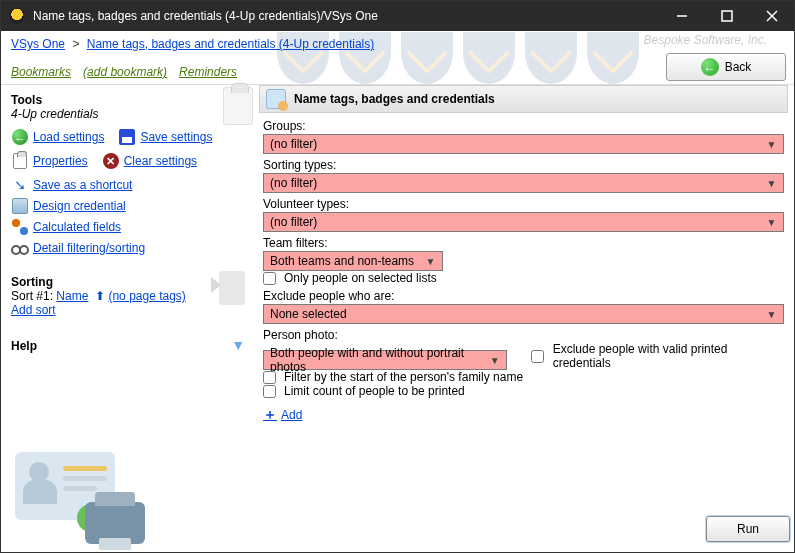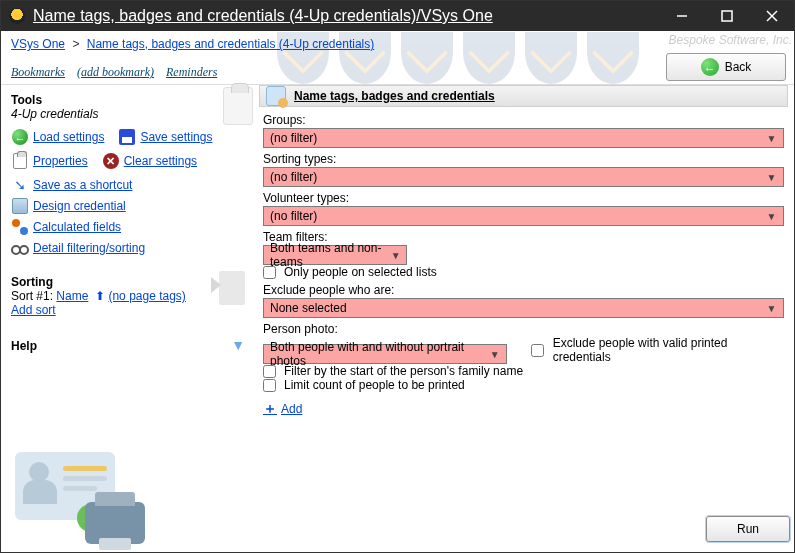--- a/index.html
+++ b/index.html
@@ -21,21 +21,21 @@
     display: flex;
     align-items: center;
     padding-left: 8px;
   }
   .titlebar .app-icon {
     width: 16px; height: 16px;
     background: radial-gradient(circle at 50% 40%, #ffcc33 0 45%, #222 46% 100%);
     border-radius: 50%;
     margin-right: 8px;
   }
-  .titlebar .title-text { flex: 1; font-size: 16px; text-decoration: underline; }
+  .titlebar .title-text { flex: 1; font-size: 12px; }
   .win-btns { display: flex; }
   .win-btn {
     width: 45px; height: 30px;
     display: flex; align-items: center; justify-content: center;
     color: #fff; font-size: 14px;
   }
   .win-btn svg { stroke: #fff; }
   .topzone {
     position: relative;
     height: 54px;
@@ -64,24 +64,24 @@
   .breadcrumb {
     position: absolute; left: 10px; top: 6px;
     color: #0446d6;
   }
   .breadcrumb a { color: #0446d6; text-decoration: underline; }
   .breadcrumb .sep { color: #333; padding: 0 4px; text-decoration: none; }
   .bookmark-row {
     position: absolute; left: 10px; top: 34px;
     display: flex; gap: 12px;
   }
-  .link { color: #0c4a6e; text-decoration: underline; font-style: italic; cursor: pointer; font-family: Liberation Serif, serif; }
+  .link { color: #4d7c0f; text-decoration: underline; font-style: italic; cursor: pointer; }
   .linkplain { color: #0446d6; text-decoration: underline; cursor: pointer; }
   .brand {
-    position: absolute; right: 2px; top: 2px;
+    position: absolute; right: 27px; top: 2px;
     color: #ccc; font-size: 12px; font-style: italic;
   }
   .back-btn {
     position: absolute; right: 8px; top: 22px;
     width: 120px; height: 28px;
     border: 1px solid #9a9a9a; border-radius: 3px;
     background: linear-gradient(#fdfdfd,#e7e7e7);
     display: flex; align-items: center; justify-content: center;
     gap: 6px;
     font-size: 12px;
@@ -150,42 +150,41 @@
   .big-illus .printer{position:absolute;right:0;bottom:0;width:60px;height:42px;background:#7893a8;border-radius:6px;}
   .big-illus .printer::before{content:"";position:absolute;left:10px;top:-10px;width:40px;height:14px;background:#9db1c0;border-radius:3px 3px 0 0;}
   .big-illus .printer::after{content:"";position:absolute;left:14px;bottom:-6px;width:32px;height:12px;background:#cfd9e0;border-radius:2px;}
 
   .main {
     flex: 1;
     padding: 0 6px 0 0;
     position: relative;
   }
   .panel-header {
-    height: 22px;
+    height: 28px;
     background: linear-gradient(#f3f3f3,#e2e2e2);
     border: 1px solid #cfcfcf;
     display: flex; align-items: center; gap: 8px;
     padding: 0 6px;
     margin-bottom: 6px;
-    text-decoration: underline;
   }
   .panel-header .hicon{width:20px;height:20px;background:#cde5f5;border:1px solid #8fb8d8;border-radius:3px;position:relative;}
   .panel-header .hicon::after{content:"";position:absolute;right:-3px;bottom:-3px;width:10px;height:10px;background:#f0b860;border-radius:50%;}
   .panel-header .htext{font-weight:bold;font-size:12px;}
   .form { padding: 0 4px; }
   .flabel { font-size: 12px; margin-top: 4px; }
   .select {
     width: 100%; height: 20px;
     border: 1px solid #7a7a7a;
     background: #fca5a5;
     display: flex; align-items: center; justify-content: space-between;
     padding: 0 4px 0 6px;
     margin-top: 1px;
   }
-  .select.small { width: 144px; }
+  .select.small { width: 180px; }
   .select.med { width: 248px; display:inline-flex; }
   .select .dd { width: 15px; text-align: center; color:#444; font-size:10px;}
   .cbrow { display: flex; align-items: center; gap: 8px; }
   .cbrow input { margin:0; width:13px; height:13px; }
   .inline { display:inline-flex; align-items:center; gap:6px; margin-left:20px;}
   .addlink { display:flex;align-items:center;gap:4px;margin-top:8px;color:#0446d6;text-decoration:underline;cursor:pointer;}
   .addlink .plus{color:#0446d6;font-weight:bold;font-size:14px;text-decoration:none;}
   .run-btn {
     position:absolute; right:4px; bottom:10px;
     width:84px; height:26px;

